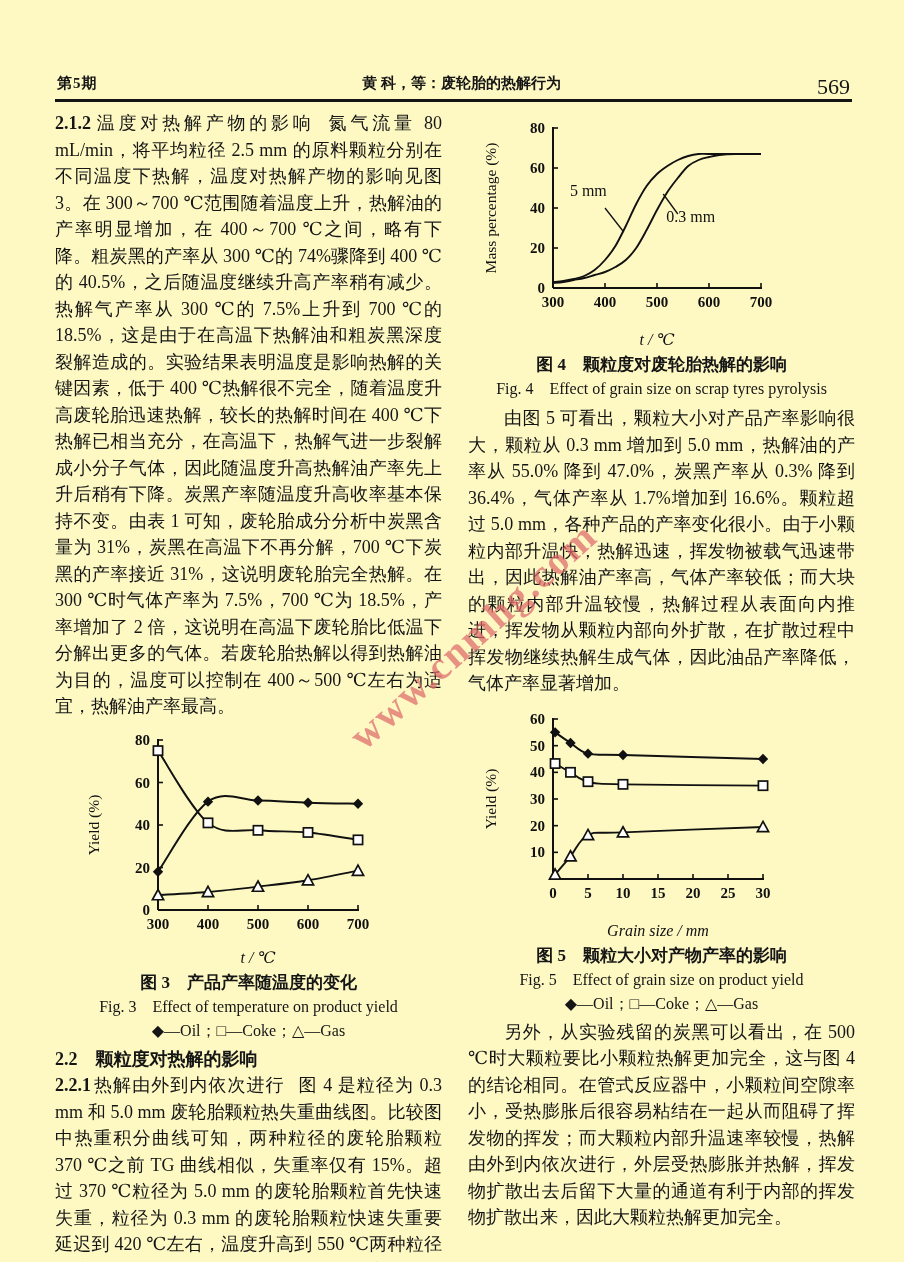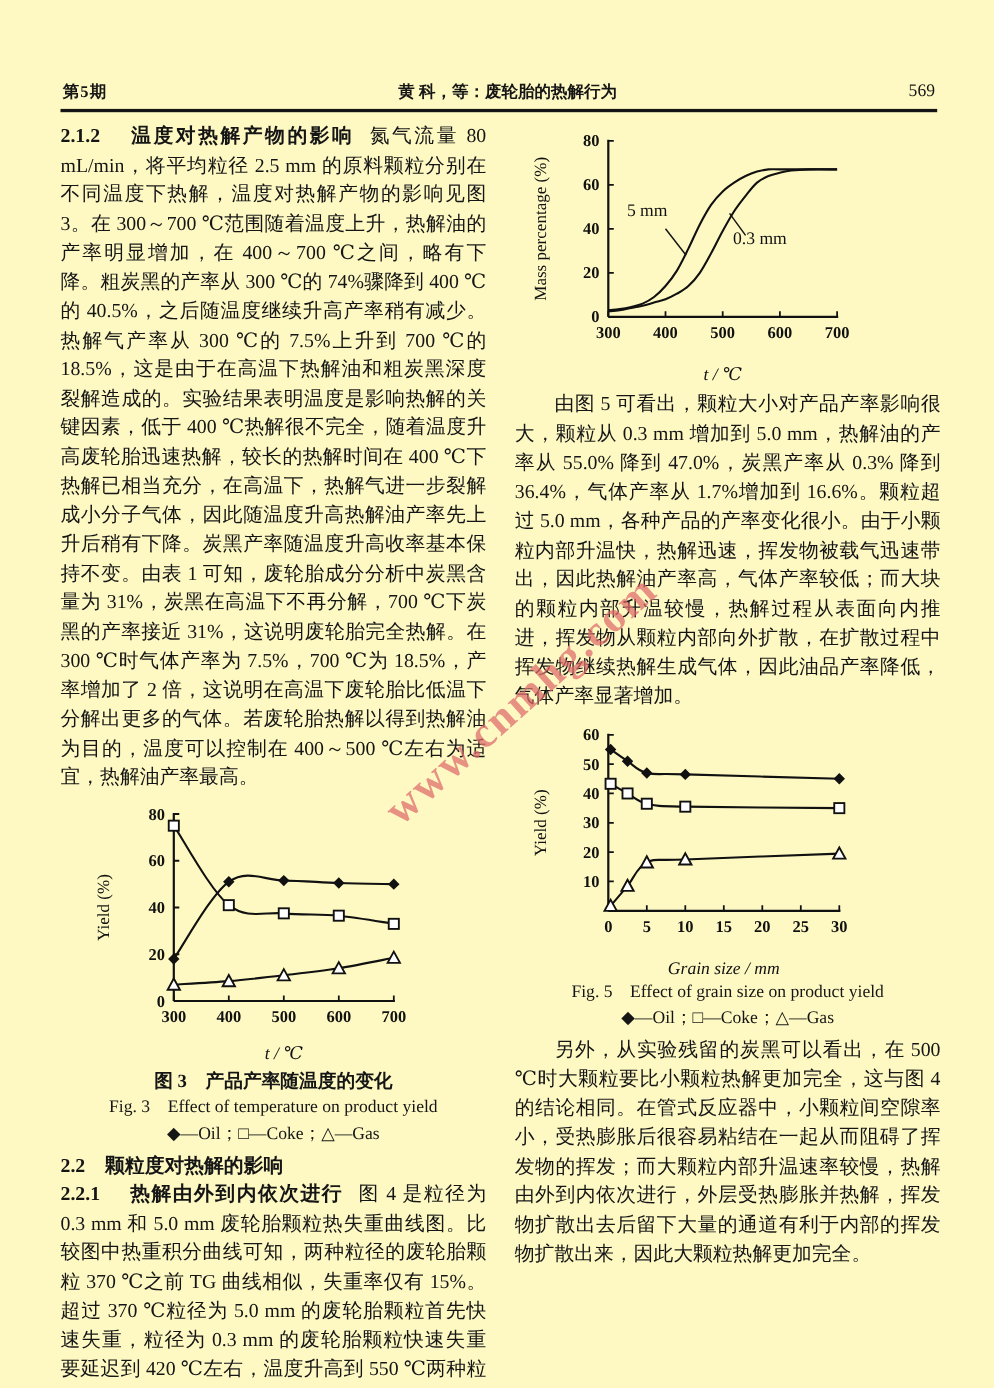--- a/index.html
+++ b/index.html
@@ -4,29 +4,29 @@
 <style>
   html,body{margin:0;padding:0;background:#888;}
   .page{
     position:relative;width:904px;height:1262px;margin:0 auto;background:#fef9c3;
     overflow:hidden;font-family:"Liberation Serif","DejaVu Serif",serif;color:#151515;
   }
   
   .hdr{position:absolute;top:74px;left:55px;width:797px;height:22px;font-size:15px;}
   .hdr .issue{position:absolute;left:2px;top:0;font-weight:bold;letter-spacing:1px;}
   .hdr .rtitle{position:absolute;left:16px;right:0;text-align:center;top:0;font-weight:bold;}
-  .hdr .pgnum{position:absolute;right:2px;top:0;font-size:16px;}
+  .hdr .pgnum{position:absolute;right:2px;top:0;font-size:22px;}
   .hdr-rule{position:absolute;top:99px;left:55px;width:797px;height:3px;background:#141414;}
   
   .col{position:absolute;top:110px;width:387px;font-size:18px;line-height:26.5px;text-align:justify;}
   .col-left{left:55px;}
   .col-right{left:468px;}
   p{margin:0;}
-  .secnum{font-weight:bold;margin-right:26px;}
-  .sechead{font-weight:bold;margin-right:14px;}
+  .secnum{font-weight:bold;margin-right:2px;}
+  .sechead{font-weight:normal;margin-right:14px;}
   .s22{font-weight:bold;margin-top:2px;}
   .indent{text-indent:2em;}
   figure{margin:6px 0 4px 0;}
   figcaption{text-align:center;}
   .cap-cn{font-weight:bold;font-size:17px;line-height:25px;margin-top:2px;}
   .cap-en{font-size:16px;line-height:24px;}
   .cap-legend{font-size:16px;line-height:23px;}
   svg{display:block;}
   svg text{font-family:"Liberation Serif","DejaVu Serif",serif;fill:#111;}
   svg .tick{font-size:15px;font-weight:600;}
@@ -145,20 +145,24 @@
           <text x="77" y="21" text-anchor="end" class="tick">80</text>
           <path d="M85,170C86.73333333333333,169.83333333333334,91.93333333333334,169.5,95.4,169C98.86666666666667,168.5,102.33333333333333,167.83333333333334,105.8,167C109.26666666666667,166.16666666666666,112.73333333333333,165.5,116.2,164C119.66666666666667,162.5,123.13333333333333,160.66666666666666,126.6,158C130.06666666666666,155.33333333333334,133.53333333333333,152,137,148C140.46666666666667,144,143.93333333333334,139.66666666666666,147.4,134C150.86666666666667,128.33333333333334,154.33333333333334,121,157.8,114C161.26666666666668,107,164.73333333333332,98.66666666666667,168.2,92C171.66666666666666,85.33333333333333,175.13333333333335,79,178.60000000000002,74C182.0666666666667,69,185.53333333333333,65.33333333333333,189,62C192.46666666666667,58.666666666666664,195.93333333333334,56.333333333333336,199.4,54C202.86666666666667,51.666666666666664,206.33333333333334,49.666666666666664,209.8,48C213.26666666666668,46.333333333333336,216.73333333333335,45,220.20000000000002,44C223.66666666666669,43,227.13333333333333,42.333333333333336,230.6,42C234.06666666666666,41.666666666666664,234.93333333333334,42,241,42C247.06666666666666,42,258.3333333333333,42,267,42C275.6666666666667,42,288.6666666666667,42,293,42" fill="none" stroke="#111" stroke-width="1.9"></path>
           <path d="M85,171C86.73333333333333,170.83333333333334,91.93333333333334,170.5,95.4,170C98.86666666666667,169.5,102.33333333333333,168.66666666666666,105.8,168C109.26666666666667,167.33333333333334,112.73333333333333,166.83333333333334,116.2,166C119.66666666666667,165.16666666666666,123.13333333333333,164,126.6,163C130.06666666666666,162,133.53333333333333,161.33333333333334,137,160C140.46666666666667,158.66666666666666,143.93333333333334,157,147.4,155C150.86666666666667,153,154.33333333333334,151.16666666666666,157.8,148C161.26666666666668,144.83333333333334,164.73333333333332,141,168.2,136C171.66666666666666,131,175.13333333333335,124.33333333333333,178.60000000000002,118C182.0666666666667,111.66666666666667,185.53333333333333,104.33333333333333,189,98C192.46666666666667,91.66666666666667,195.93333333333334,85.33333333333333,199.4,80C202.86666666666667,74.66666666666667,206.33333333333334,70.33333333333333,209.8,66C213.26666666666668,61.666666666666664,216.73333333333335,57,220.20000000000002,54C223.66666666666669,51,227.13333333333333,49.5,230.6,48C234.06666666666666,46.5,237.53333333333333,45.833333333333336,241,45C244.46666666666667,44.166666666666664,247.06666666666666,43.5,251.4,43C255.73333333333335,42.5,260.06666666666666,42.166666666666664,267,42C273.93333333333334,41.833333333333336,288.6666666666667,42,293,42" fill="none" stroke="#111" stroke-width="1.9"></path>
           <line x1="137" y1="96" x2="155.72" y2="120" stroke="#111" stroke-width="1.3"></line>
           <text x="120.36" y="84" text-anchor="middle" class="anno">5 mm</text>
           <line x1="209.8" y1="102" x2="195.24" y2="82" stroke="#111" stroke-width="1.3"></line>
           <text x="222.79999999999998" y="110" text-anchor="middle" class="anno">0.3 mm</text>
           <text x="189" y="233" text-anchor="middle" class="axlabel">t / ℃</text>
           <text x="28" y="96" text-anchor="middle" class="ylabel" transform="rotate(-90 28 96)">Mass percentage (%)</text>
         </svg>
+      <figcaption>
+        <div class="cap-cn">图 4　颗粒度对废轮胎热解的影响</div>
+        <div class="cap-en">Fig. 4　Effect of grain size on scrap tyres pyrolysis</div>
+      </figcaption>
     </figure>
 
     <p class="indent">由图 5 可看出，颗粒大小对产品产率影响很大，颗粒从 0.3 mm 增加到 5.0 mm，热解油的产率从 55.0% 降到 47.0%，炭黑产率从 0.3% 降到 36.4%，气体产率从 1.7%增加到 16.6%。颗粒超过 5.0 mm，各种产品的产率变化很小。由于小颗粒内部升温快，热解迅速，挥发物被载气迅速带出，因此热解油产率高，气体产率较低；而大块的颗粒内部升温较慢，热解过程从表面向内推进，挥发物从颗粒内部向外扩散，在扩散过程中挥发物继续热解生成气体，因此油品产率降低，气体产率显著增加。</p>
 
     <figure>
       <svg width="387" height="238" viewBox="0 0 387 238">
           <line x1="85" y1="15" x2="85" y2="176" stroke="#111" stroke-width="2"></line>
           <line x1="85" y1="176" x2="296" y2="176" stroke="#111" stroke-width="2"></line>
           <line x1="85" y1="176" x2="85" y2="171" stroke="#111" stroke-width="1.6"></line>
           <text x="85" y="195" text-anchor="middle" class="tick">0</text>
@@ -201,20 +205,21 @@
           <path d="M87.1,171.46666666666667C89.66666666666666,168.44444444444446,97.01666666666667,159.91111111111113,102.5,153.33333333333334C107.98333333333333,146.75555555555556,111.25,136,120,132C128.75,128,125.83333333333333,130.66666666666666,155,129.33333333333331C184.16666666666666,127.99999999999999,271.6666666666667,124.88888888888889,295,124" fill="none" stroke="#111" stroke-width="1.9"></path>
           <path d="M87.1,165.86666666666667L92.69999999999999,176.06666666666666L81.5,176.06666666666666Z" fill="#fff" stroke="#111" stroke-width="1.7"></path>
           <path d="M102.5,147.73333333333335L108.1,157.93333333333334L96.9,157.93333333333334Z" fill="#fff" stroke="#111" stroke-width="1.7"></path>
           <path d="M120,126.4L125.6,136.6L114.4,136.6Z" fill="#fff" stroke="#111" stroke-width="1.7"></path>
           <path d="M155,123.73333333333332L160.6,133.9333333333333L149.4,133.9333333333333Z" fill="#fff" stroke="#111" stroke-width="1.7"></path>
           <path d="M295,118.4L300.6,128.6L289.4,128.6Z" fill="#fff" stroke="#111" stroke-width="1.7"></path>
           <text x="190" y="233" text-anchor="middle" class="axlabel">Grain size / mm</text>
           <text x="28" y="96" text-anchor="middle" class="ylabel" transform="rotate(-90 28 96)">Yield (%)</text>
         </svg>
       <figcaption>
+        <div class="cap-cn">图 5　颗粒大小对产物产率的影响</div>
         <div class="cap-en">Fig. 5　Effect of grain size on product yield</div>
         <div class="cap-legend">◆—Oil；□—Coke；△—Gas</div>
       </figcaption>
     </figure>
 
     <p class="indent">另外，从实验残留的炭黑可以看出，在 500 ℃时大颗粒要比小颗粒热解更加完全，这与图 4 的结论相同。在管式反应器中，小颗粒间空隙率小，受热膨胀后很容易粘结在一起从而阻碍了挥发物的挥发；而大颗粒内部升温速率较慢，热解由外到内依次进行，外层受热膨胀并热解，挥发物扩散出去后留下大量的通道有利于内部的挥发物扩散出来，因此大颗粒热解更加完全。</p>
   </div>
 
   <div class="watermark">www.cnmhg.com</div>
 </div>

